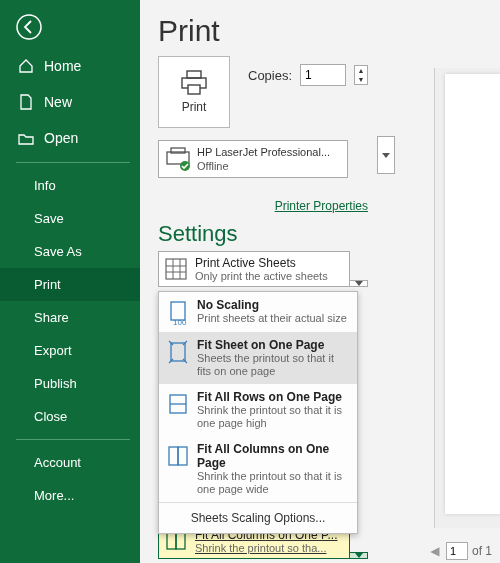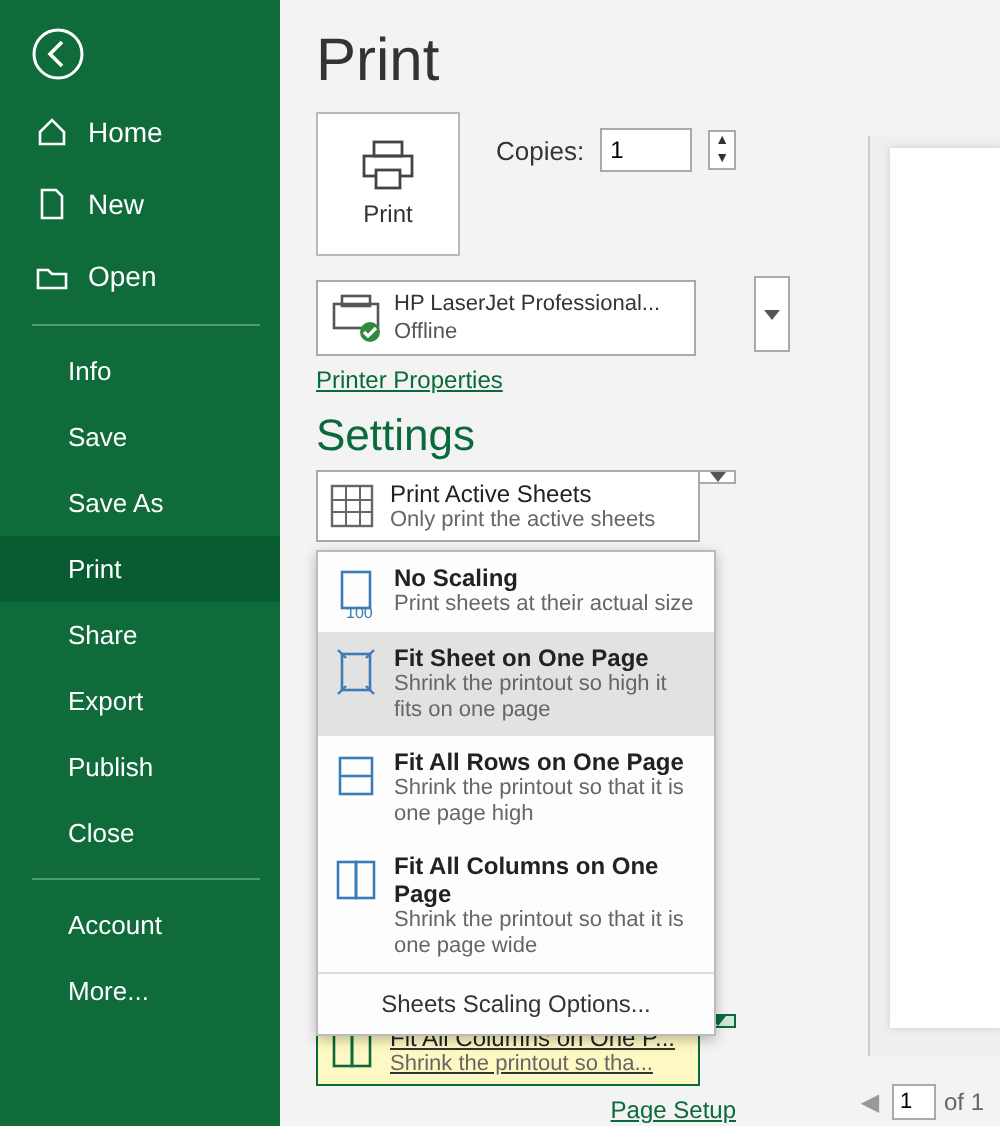--- a/index.html
+++ b/index.html
@@ -60,25 +60,25 @@
   .printer-box .printer-icon {
     width:26px; height:26px; position:relative; flex-shrink:0;
   }
   .printer-text { font-size:11px; line-height:14px; overflow:hidden;}
   .printer-text .name { color:#333; white-space:nowrap; overflow:hidden; text-overflow:ellipsis; max-width:135px;}
   .printer-text .status { color:#555;}
   .dropdown-arrow {
     border:1px solid #aaa; width:18px; height:38px; margin-left:4px;
     display:flex; align-items:center; justify-content:center; background:#fff; cursor:pointer;
   }
-  .printer-row { display:flex; align-items:center; margin-top:8px;gap:25px;}
+  .printer-row { display:flex; align-items:flex-start; margin-top:8px;gap:25px;}
   .link { color:#0b6a3b; text-decoration:underline; font-size:12px; cursor:pointer; }
-  .link-row { width:210px; text-align:left; margin-top:4px;}
+  .link-row { width:210px; text-align:right; margin-top:20px;}
   h2.settings { font-weight:300; font-size:22px; color:#0b6a3b; margin-top:8px; }
-  .setting-row { display:flex; align-items:flex-start; margin-top:4px; width:210px;}
+  .setting-row { display:flex; align-items:flex-end; margin-top:4px; width:210px;}
   .setting-box {
     flex:1; border:1px solid #aaa; background:#fff; padding:4px 6px;
     display:flex; gap:8px; align-items:center; cursor:pointer;
   }
   .setting-box.selected { background:#fef9c3; border-color:#0b6a3b;text-decoration:underline;}
   .setting-box .ic { width:22px; height:26px; flex-shrink:0;}
   .setting-box .t1 { font-size:12px; color:#222;}
   .setting-box .t2 { font-size:11px; color:#666; white-space:nowrap; overflow:hidden; text-overflow:ellipsis; max-width:140px;}
   .dd {
     width:18px; border:1px solid #aaa; border-left:none; background:#fff;
@@ -267,21 +267,21 @@
       </div>
       <div class="opt hover">
         <div class="oic">
           <svg width="22" height="26">
               <rect x="4" y="3" width="14" height="18" fill="none" stroke="#3a7db8" stroke-width="1.3"></rect>
               <path d="M2 1 L6 5 M20 1 L16 5 M2 23 L6 19 M20 23 L16 19" stroke="#3a7db8" stroke-width="1.2"></path>
             </svg>
         </div>
         <div class="otxt">
           <div class="h">Fit Sheet on One Page</div>
-          <div class="d">Shrink the printout so high it fits on one page</div>
+          <div class="d">Sheets the printout so that it fits on one page</div>
         </div>
       </div>
       <div class="opt">
         <div class="oic">
           <svg width="22" height="26">
               <rect x="3" y="3" width="16" height="18" fill="none" stroke="#3a7db8" stroke-width="1.3"></rect>
               <line x1="3" y1="12" x2="19" y2="12" stroke="#3a7db8" stroke-width="1.3"></line>
             </svg>
         </div>
         <div class="otxt">

